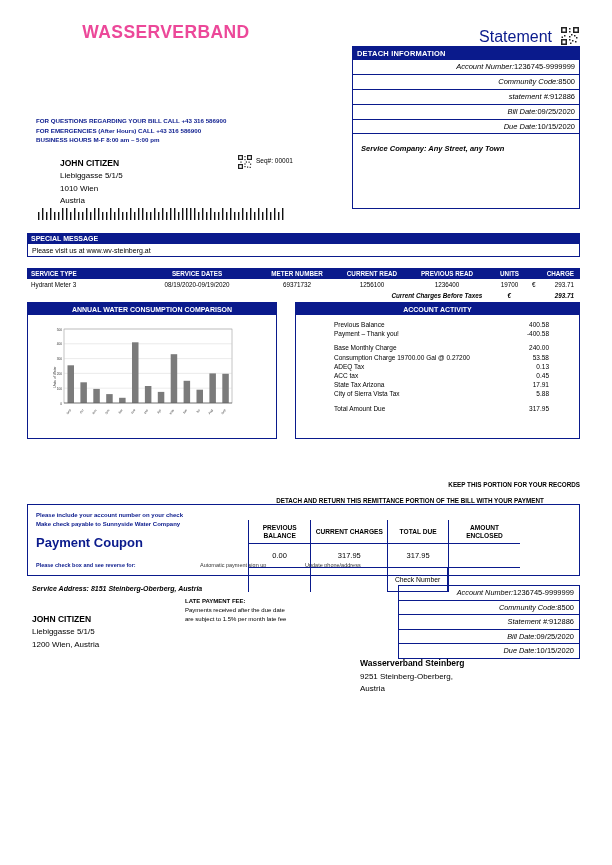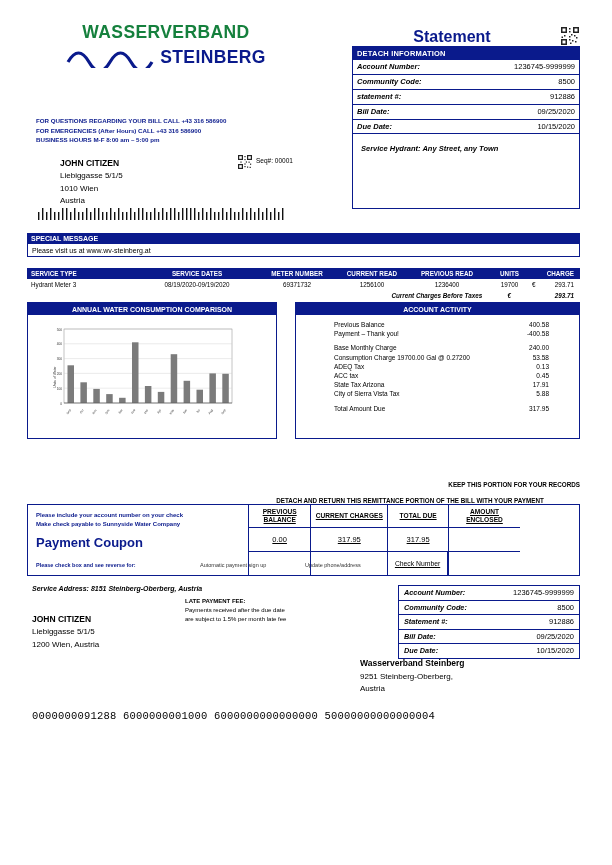--- a/index.html
+++ b/index.html
@@ -25,21 +25,21 @@
   
   .logo-block {
     position: absolute;
     left: 36px;
     top: 22px;
     width: 260px;
   }
   .logo-line1 {
     font-size: 17.5px;
     font-weight: bold;
-    color: #15803d;
+    color: #ec4899;
     letter-spacing: 0.4px;
     text-align: center;
   }
   .logo-line2-wrap {
     display: flex;
     align-items: center;
     justify-content: center;
     margin-top: 4px;
   }
   .wave-svg { display:block; }
@@ -49,23 +49,23 @@
     color: #0a1a8c;
     letter-spacing: 0.4px;
     margin-left: 6px;
   }
 
   .statement-title {
     position: absolute;
     left: 352px;
     top: 28px;
     width: 200px;
-    text-align: center;
+    text-align: right;
     font-size: 16px;
-    font-weight: bold;
+    font-weight: normal;
     color: #0a1a8c;
   }
   .qr-top {
     position: absolute;
     left: 561px;
     top: 27px;
     width: 18px;
     height: 18px;
   }
 
@@ -91,22 +91,23 @@
     display: flex;
     border-bottom: 1px solid #0a1a8c;
     font-size: 7.5px;
     line-height: 1;
     padding: 3.2px 4px;
     box-sizing: border-box;
   }
   .acct-row:last-child { border-bottom: none; }
   .acct-label {
     flex: 1;
-    font-weight: bold;
+    font-weight: normal;
     font-style: italic;
+    text-align: right;
   }
   .acct-value {
     text-align: left;
     font-size: 7.5px;
   }
   .svc-addr-box {
     position: absolute;
     left: 352px;
     top: 133px;
     width: 228px;
@@ -330,24 +331,23 @@
     position: absolute;
     left: 305px;
     top: 562px;
     font-size: 5.5px;
     color: #333;
   }
 
   .amt-table {
     position: absolute;
     left: 248px;
-    top: 504px;
+    top: 520px;
     width: 272px;
     height: 72px;
-    text-decoration: underline;
   }
   .amt-head {
     display: flex;
     height: 24px;
   }
   .amt-head > div {
     border-left: 1px solid #0a1a8c;
     border-bottom: 1px solid #0a1a8c;
     font-size: 6.6px;
     font-weight: bold;
@@ -453,26 +453,20 @@
   }
   .watermark .accent { color: #e8320a; }
 </style>
 </head>
 <body>
 
 <div class="page">
 
   <div class="logo-block">
     <div class="logo-line1">WASSERVERBAND</div>
-    <div class="logo-line2-wrap">
-      <svg class="wave-svg" width="88" height="20" viewBox="0 0 88 20">
-        <path d="M2 14 C 9 2, 16 2, 23 14 S 37 26, 44 14 S 58 2, 65 14 S 79 26, 86 14" fill="none" stroke="#0a1a8c" stroke-width="3.2"></path>
-      </svg>
-      <div class="logo-line2">STEINBERG</div>
-    </div>
   </div>
 
   <div class="statement-title">Statement</div>
 
   <svg class="qr-top" viewBox="0 0 18 18">
     <rect x="0" y="0" width="18" height="18" fill="#fff"></rect>
     <g fill="#222">
       <rect x="0" y="0" width="6" height="6"></rect>
         <rect x="1.5" y="1.5" width="3" height="3" fill="#fff"></rect>
       <rect x="12" y="0" width="6" height="6"></rect>
@@ -513,21 +507,21 @@
         <span class="acct-label">Bill Date:</span>
         <span class="acct-value">09/25/2020</span>
       </div>
       <div class="acct-row">
         <span class="acct-label">Due Date:</span>
         <span class="acct-value">10/15/2020</span>
       </div>
     </div>
   </div>
 
-  <div class="svc-addr-box">Service Hydrant:  Any Street, any Town</div>
+  <div class="svc-addr-box">Service Company:  Any Street, any Town</div>
 
   <div class="contact">
     <div>FOR QUESTIONS REGARDING YOUR BILL CALL +43 316 586900</div>
     <div>FOR  EMERGENCIES (After Hours) CALL +43 316 586900</div>
     <div>BUSINESS HOURS M-F 8:00 am  – 5:00 pm</div>
   </div>
 
   <div class="cust">
     <div class="name">JOHN CITIZEN</div>
     <div>Liebiggasse 5/1/5</div>
@@ -835,16 +829,15 @@
       <span class="acct-value">10/15/2020</span>
     </div>
   </div>
 
   <div class="company">
     <div class="cname">Wasserverband Steinberg</div>
     <div>9251 Steinberg-Oberberg,</div>
     <div>Austria</div>
   </div>
 
-  <div class="micr">0000000091288 6000000001000 6000000000000000 50000000000000004</div>
 
 
 </div>
 
 </body></html>

